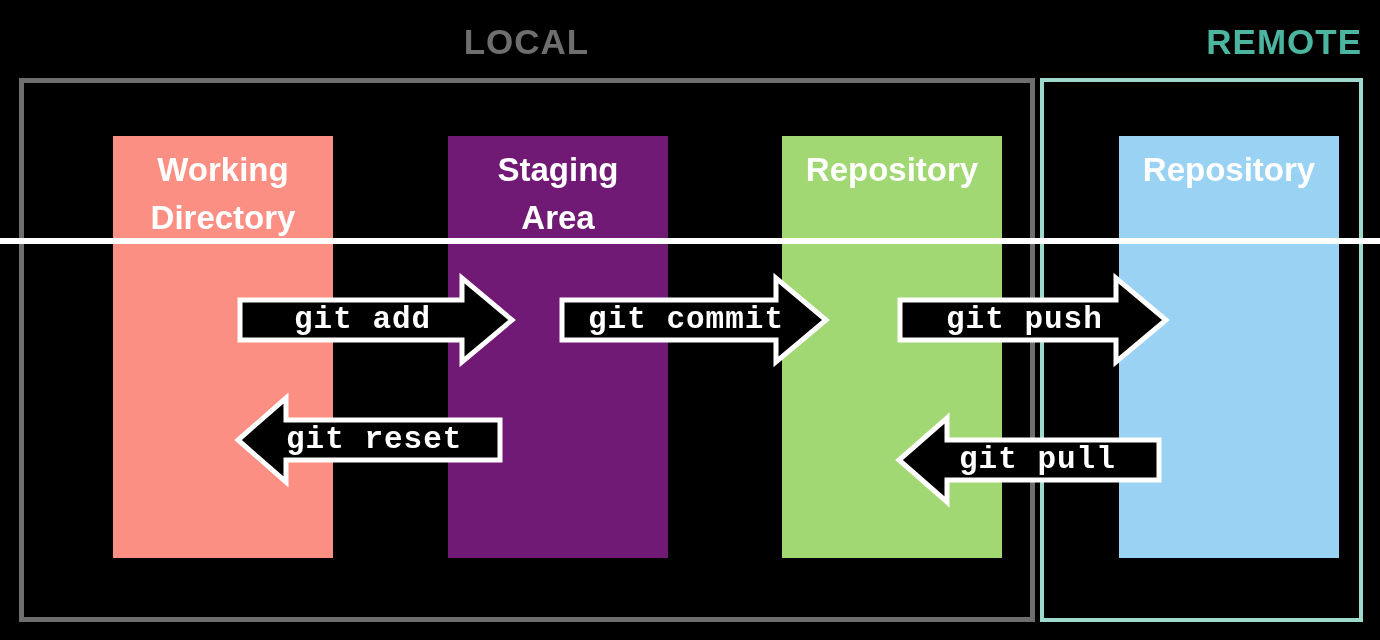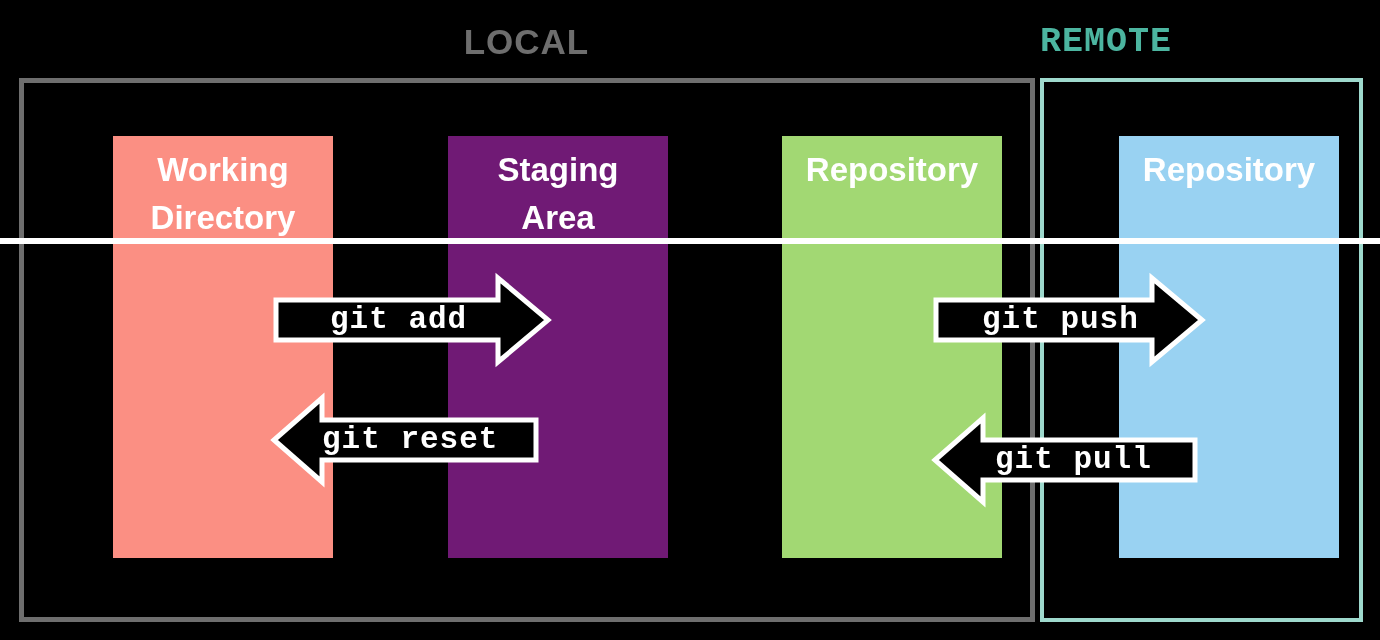--- a/index.html
+++ b/index.html
@@ -31,22 +31,21 @@
   #label-local {
     left: 19px;
     top: 22px;
     width: 1015px;
     text-align: center;
   }
   #label-remote {
     left: 1040px;
     top: 22px;
     width: 322px;
-    text-align: left;
-    font-family: Liberation Mono, monospace;
+    text-align: right;
   }
 
   
   .zone-frame {
     position: absolute;
     box-sizing: border-box;
     background: transparent;
   }
   #frame-local {
     left: 19px;
@@ -93,21 +92,20 @@
     left: 0px;
     top: 238px;
     width: 1380px;
     height: 6px;
     background: #ffffff;
   }
 
   
   .arrow {
     position: absolute;
-    margin-left: 36px;
   }
   .arrow svg {
     display: block;
     overflow: visible;
   }
   .arrow-label {
     position: absolute;
     font-family: "Liberation Mono", monospace;
     font-weight: bold;
     font-size: 31px;
@@ -164,20 +162,26 @@
 
   <div id="divider-line"></div>
 
   <div class="arrow" id="arrow-add">
     <svg width="276" height="88" viewBox="0 0 276 88">
       <polygon points="2,24 224,24 224,2 274,44 224,86 224,64 2,64" fill="#000000" stroke="#ffffff" stroke-width="5" stroke-linejoin="miter"></polygon>
     </svg>
     <span class="arrow-label">git add</span>
   </div>
 
+  <div class="arrow" id="arrow-commit">
+    <svg width="268" height="88" viewBox="0 0 268 88">
+      <polygon points="2,24 216,24 216,2 266,44 216,86 216,64 2,64" fill="#000000" stroke="#ffffff" stroke-width="5" stroke-linejoin="miter"></polygon>
+    </svg>
+    <span class="arrow-label">git commit</span>
+  </div>
 
   <div class="arrow" id="arrow-push">
     <svg width="270" height="88" viewBox="0 0 270 88">
       <polygon points="2,24 218,24 218,2 268,44 218,86 218,64 2,64" fill="#000000" stroke="#ffffff" stroke-width="5" stroke-linejoin="miter"></polygon>
     </svg>
     <span class="arrow-label">git push</span>
   </div>
 
   <div class="arrow" id="arrow-pull">
     <svg width="264" height="88" viewBox="0 0 264 88">

